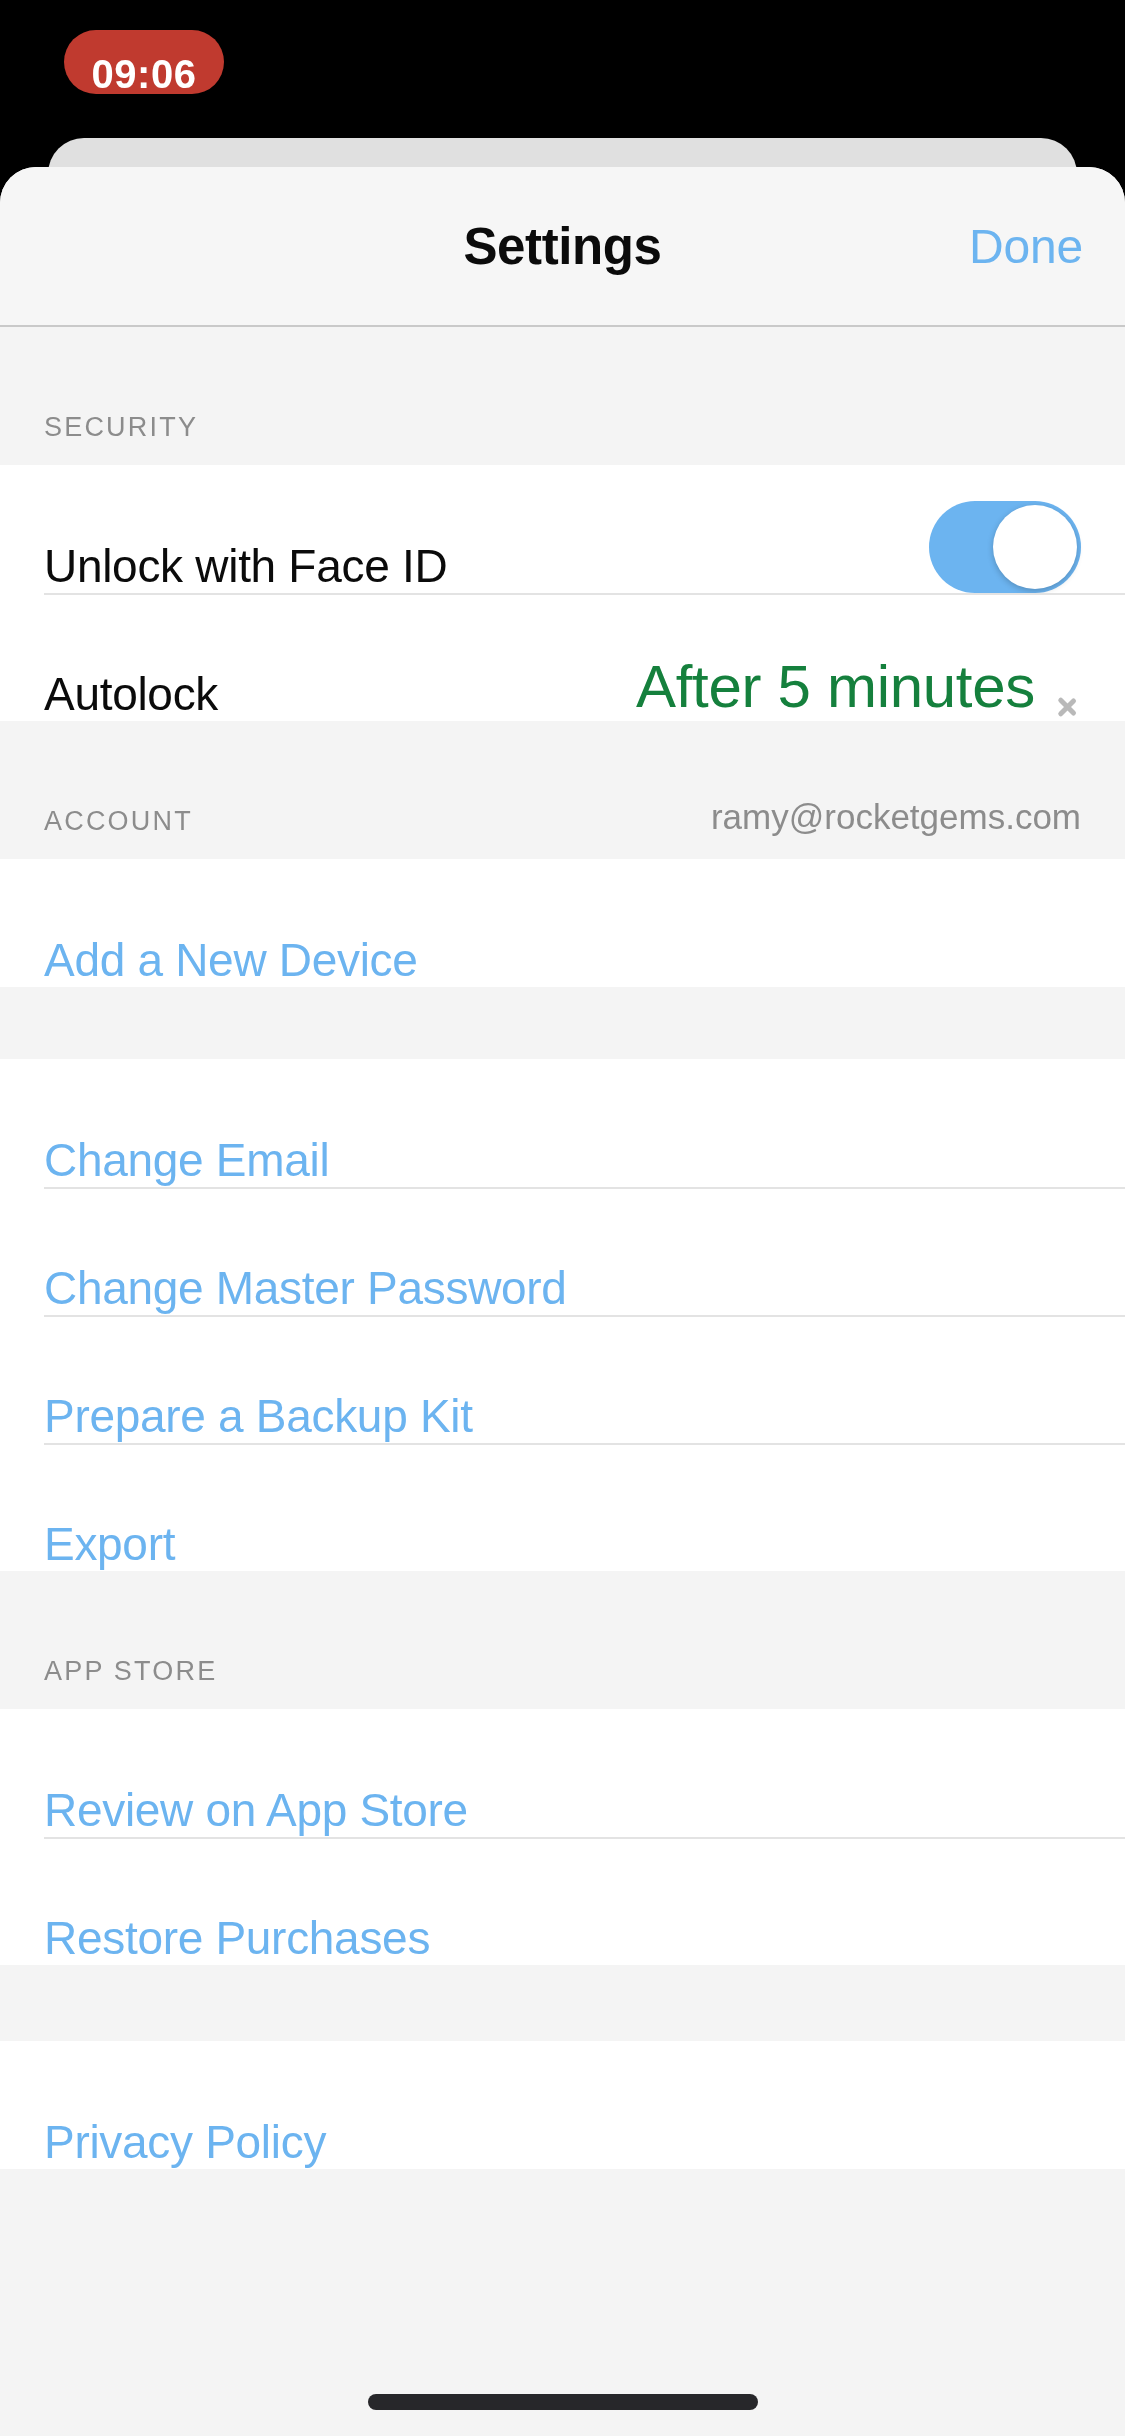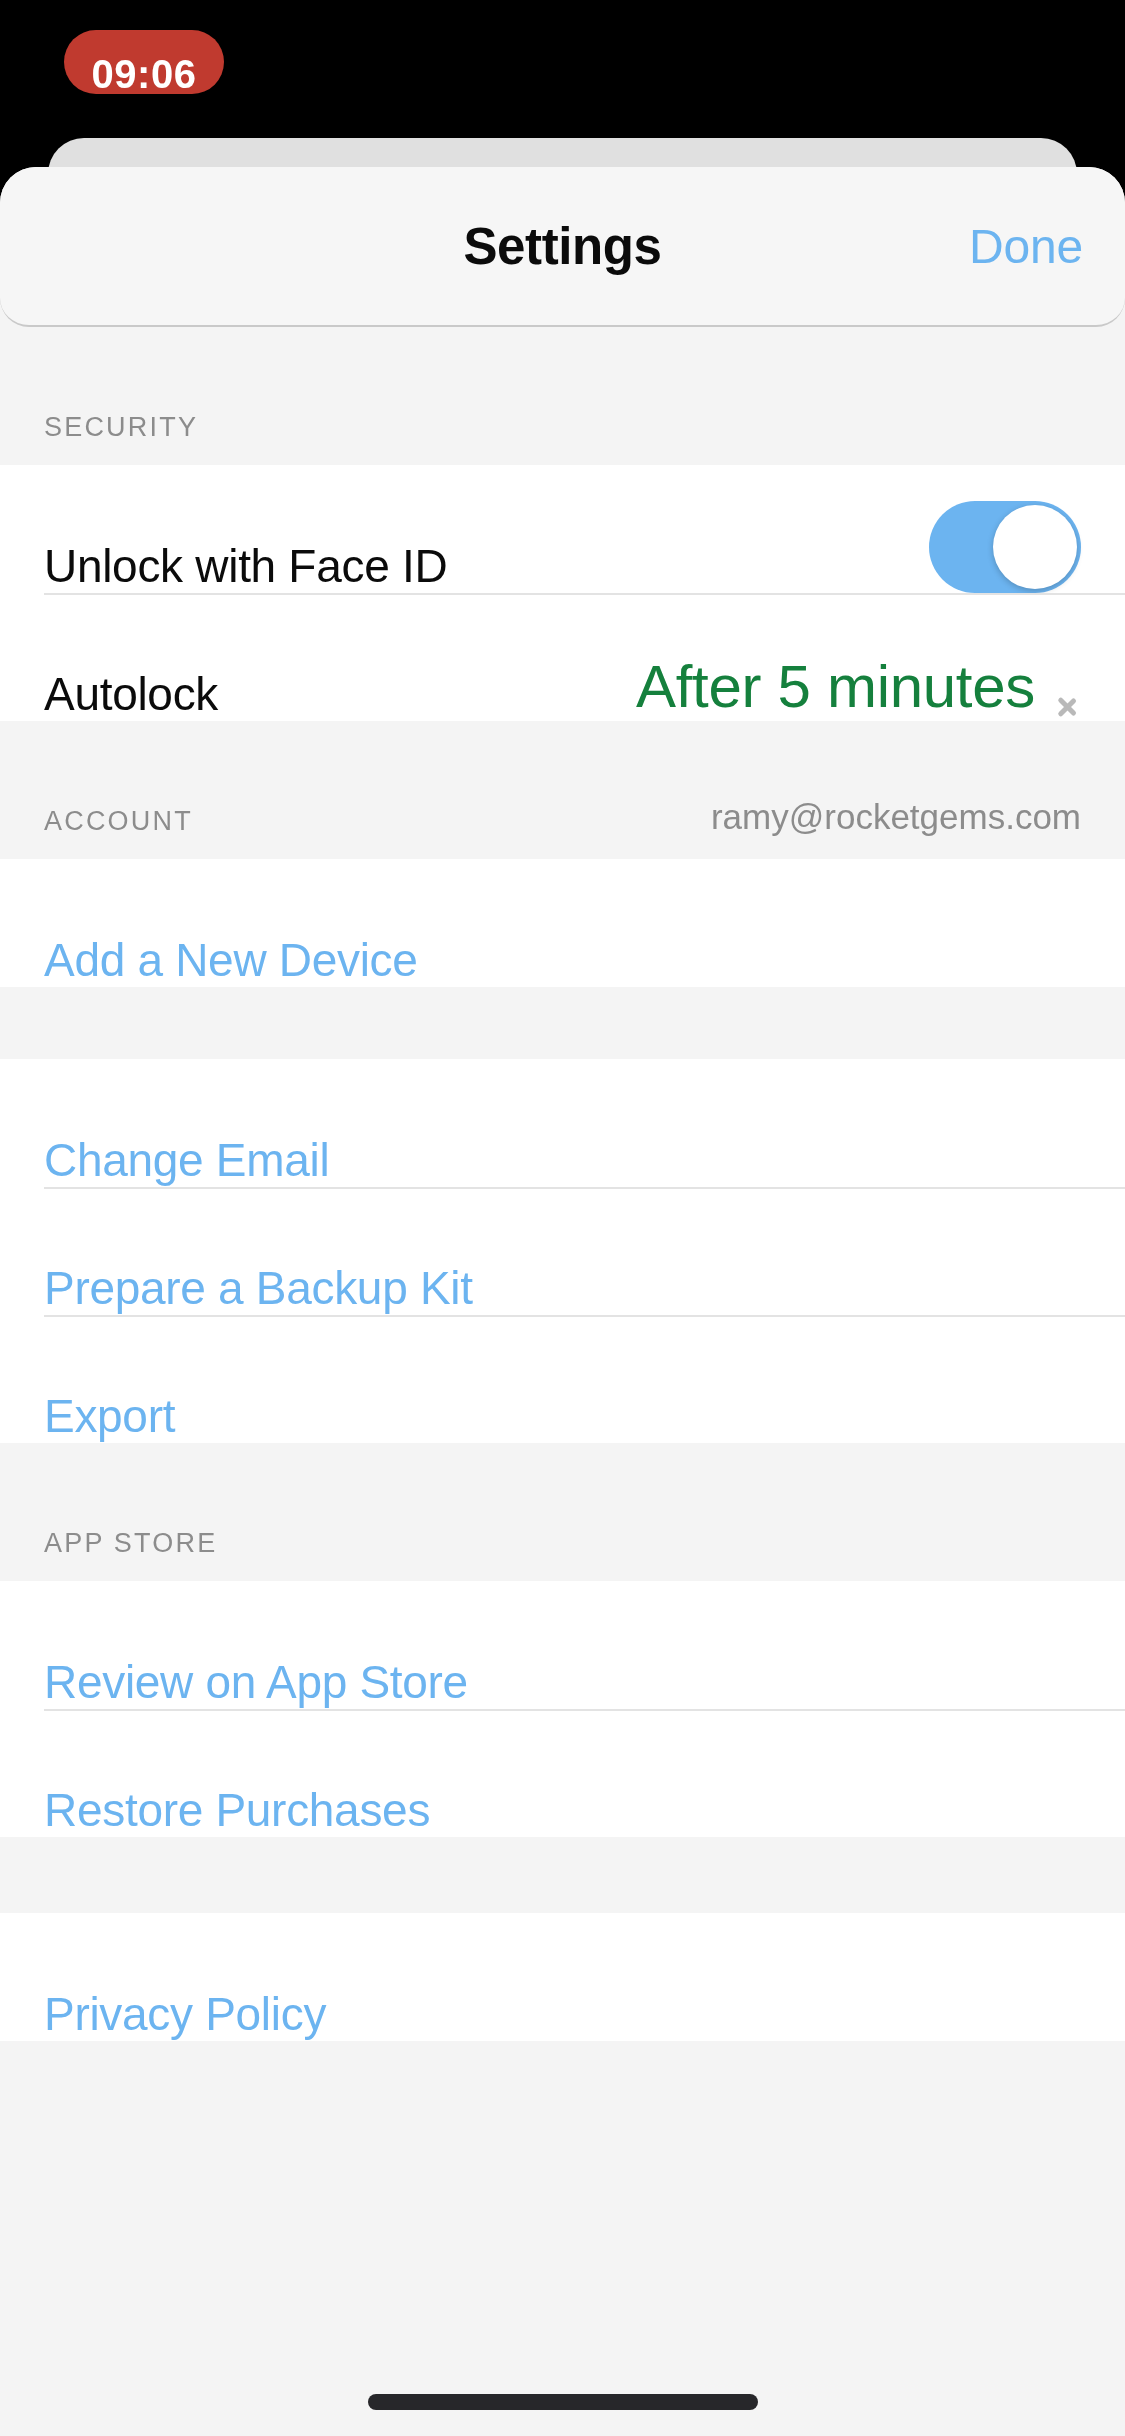--- a/index.html
+++ b/index.html
@@ -32,21 +32,21 @@
   
   .sheet {
     position:absolute; left:0; top:167px; width:1125px; height:2269px;
     background:#f4f4f4; border-radius:36px 36px 0 0; overflow:hidden;
   }
 
   .navbar {
     position:relative; height:160px; width:100%;
     background:#f6f6f6;
     border-bottom:2px solid #c9c9c9;
-    display:flex; align-items:center; justify-content:center;border-radius:29px;
+    display:flex; align-items:center; justify-content:center;
   }
   .nav-title { font-size:51px; font-weight:700; color:#0b0b0b; letter-spacing:-0.4px; }
   .nav-done {
     position:absolute; right:42px; top:50%; transform:translateY(-50%);
     font-size:48px; color:#6cb4f0; font-weight:400; letter-spacing:-0.2px;
     background:none; border:none; cursor:pointer; font-family:inherit;
     padding:0;
   }
 
   .list { width:100%; background:#f4f4f4; }
@@ -167,20 +167,23 @@
         </div>
       </div>
 
       <div class="spacer s72"></div>
 
       <div class="group">
         <div class="row">
           <span class="row-label link">Change Email</span>
         </div>
         <div class="row">
+          <span class="row-label link">Change Master Password</span>
+        </div>
+        <div class="row">
           <span class="row-label link">Prepare a Backup Kit</span>
         </div>
         <div class="row">
           <span class="row-label link">Export</span>
         </div>
       </div>
 
       <div class="sec-head">
         <span class="sec-title">APP STORE</span>
       </div>

